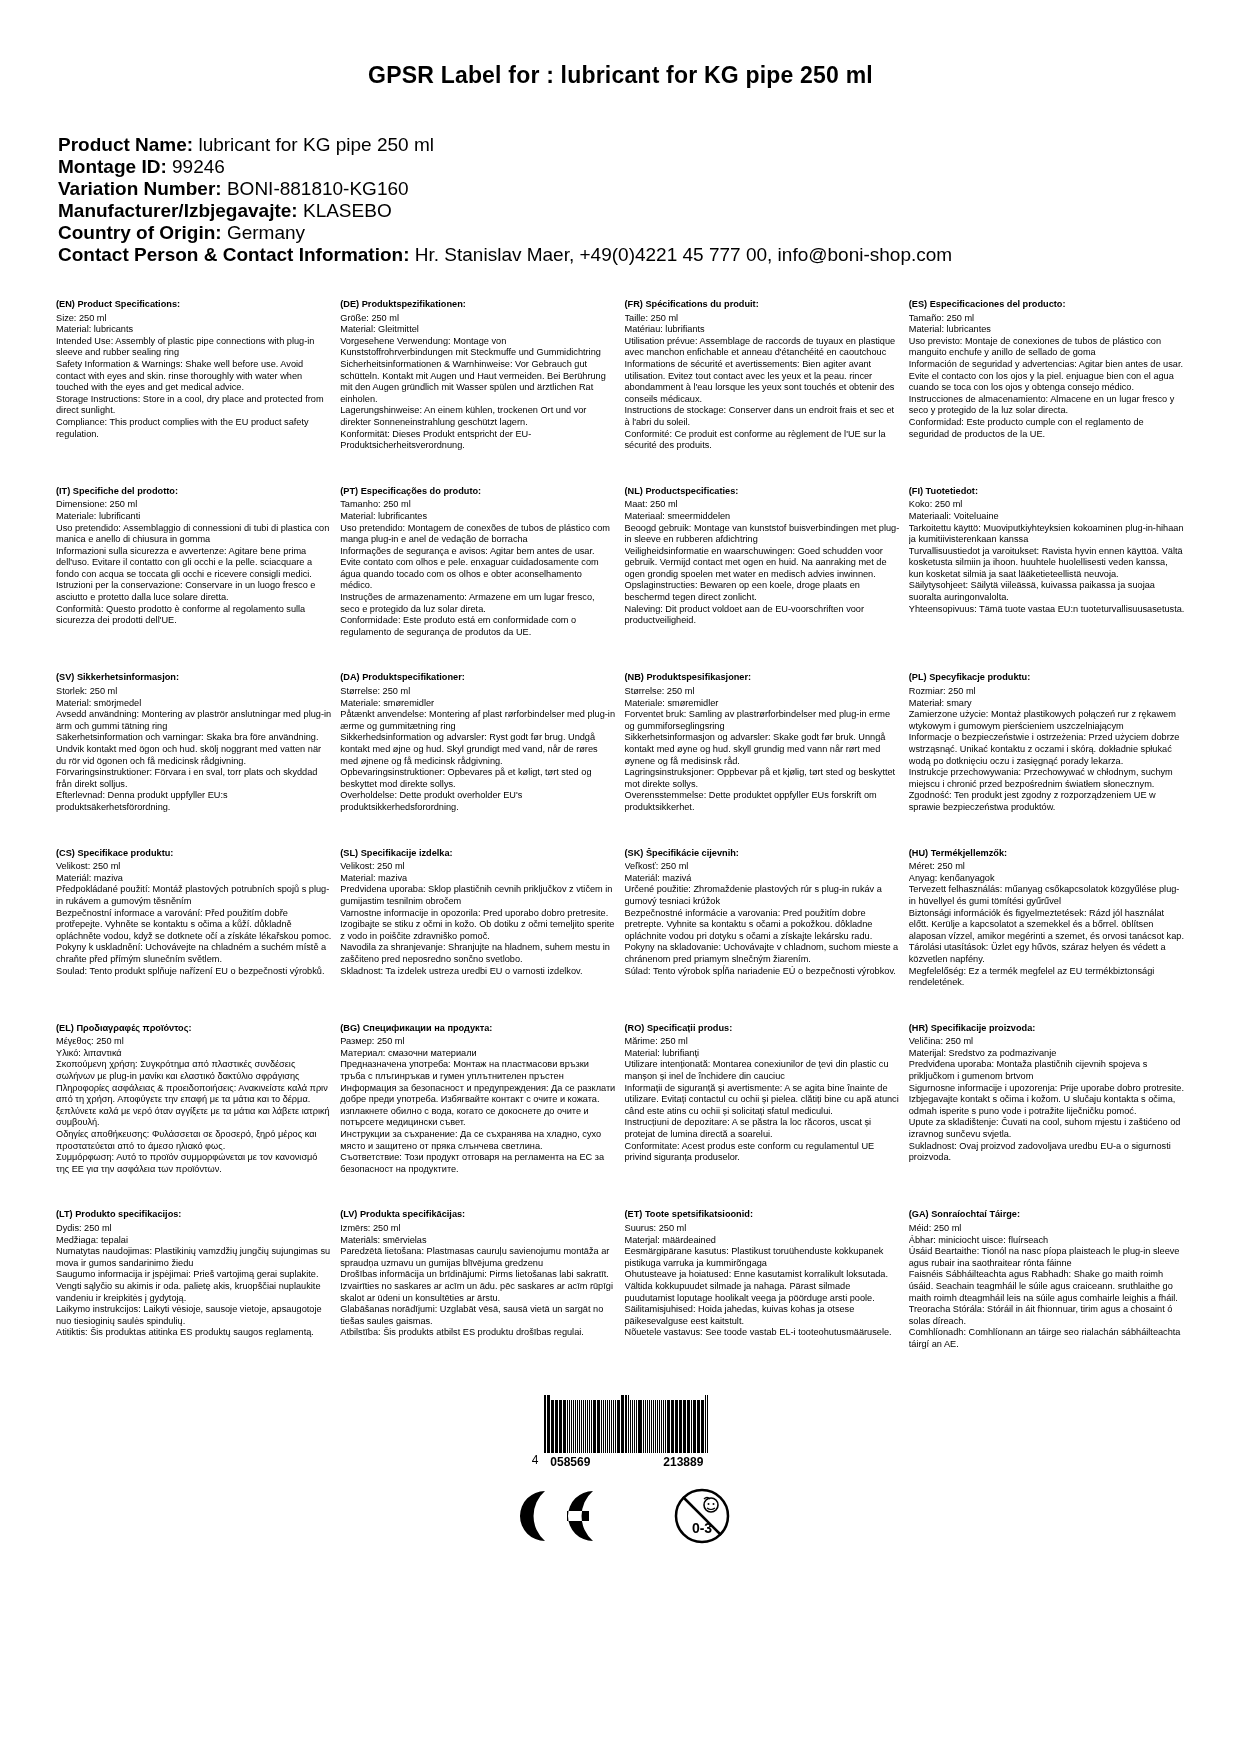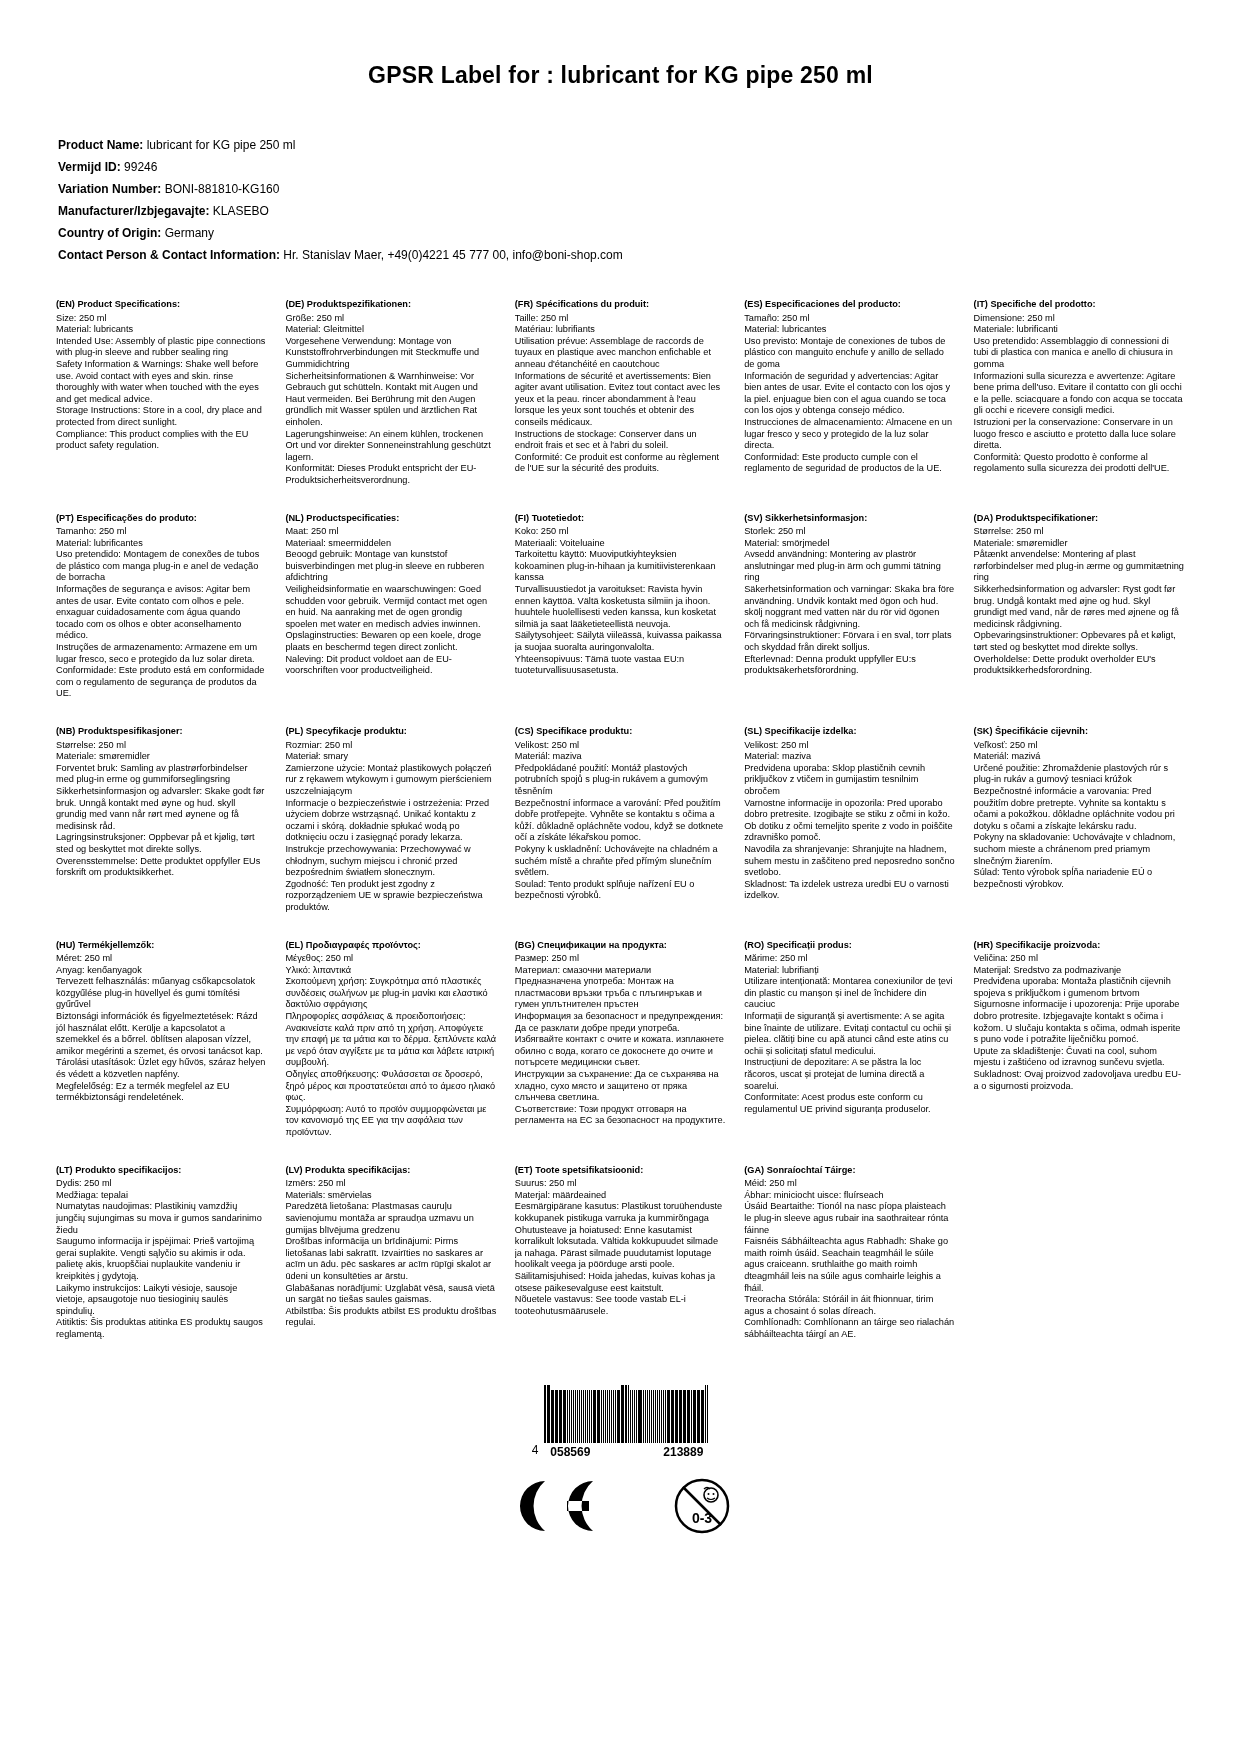--- a/index.html
+++ b/index.html
@@ -23,38 +23,39 @@
   }
   .doc-title {
     text-align: center;
     font-size: 23px;
     font-weight: bold;
     margin: 14px 0 46px 0;
     letter-spacing: 0.2px;
   }
   .meta {
     margin: 0 0 34px 2px;
-    font-size: 12px;
+    font-size: 19px;
     line-height: 20px;
   }
   .meta-row {
     margin-bottom: 2px;
     white-space: nowrap;
   }
   .meta-label {
     font-weight: bold;
   }
   .meta-value {
     font-weight: normal;
   }
   .grid {
     display: grid;
-    grid-template-columns: repeat(5, 1fr);
+    grid-template-columns: repeat(4, 1fr);
     column-gap: 18px;
     row-gap: 0;
+    gap: 8px;
   }
   .spec-block {
     font-size: 9.2px;
     line-height: 11.6px;
     padding-bottom: 26px;
     overflow: hidden;
     word-wrap: break-word;
   }
   .spec-heading {
     font-weight: bold;
@@ -128,21 +129,21 @@
 <div class="page">
 
   <div class="doc-title">GPSR Label for : lubricant for KG pipe 250 ml</div>
 
   <div class="meta">
     <div class="meta-row">
       <span class="meta-label">Product Name:</span>
       <span class="meta-value">lubricant for KG pipe 250 ml</span>
     </div>
     <div class="meta-row">
-      <span class="meta-label">Vermijd ID:</span>
+      <span class="meta-label">Montage ID:</span>
       <span class="meta-value">99246</span>
     </div>
     <div class="meta-row">
       <span class="meta-label">Variation Number:</span>
       <span class="meta-value">BONI-881810-KG160</span>
     </div>
     <div class="meta-row">
       <span class="meta-label">Manufacturer/Izbjegavajte:</span>
       <span class="meta-value">KLASEBO</span>
     </div>

